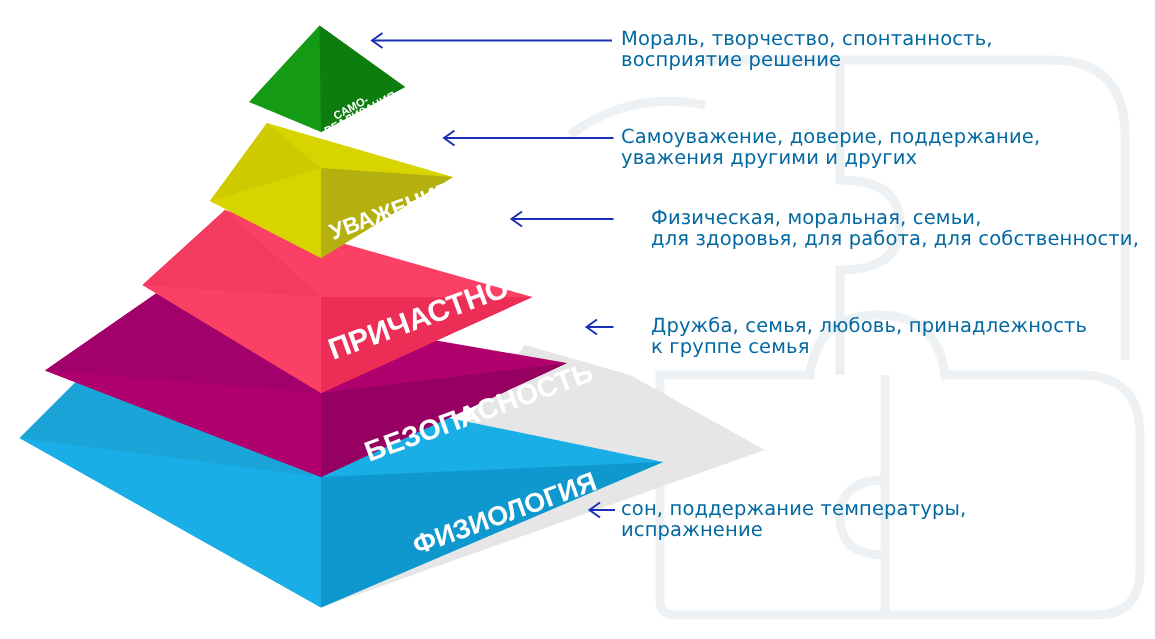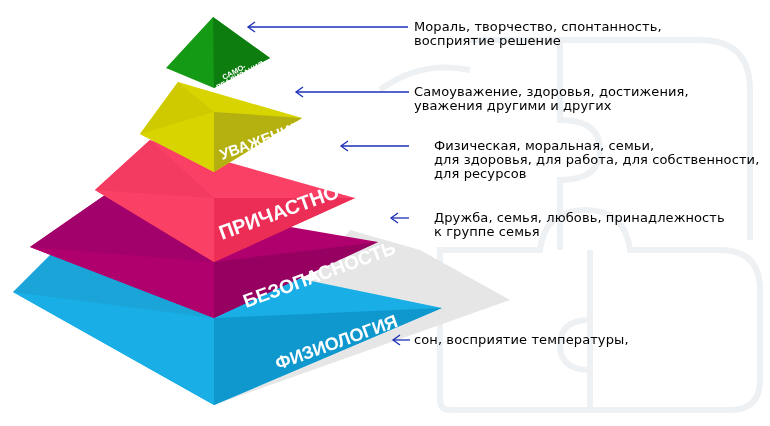--- a/index.html
+++ b/index.html
@@ -1,18 +1,18 @@
 <!DOCTYPE html>
 <html><head>
 <meta charset="utf-8">
 <style>
   html, body { margin:0; padding:0; background:#ffffff; }
   body { width:770px; height:426px; position:relative; overflow:hidden; font-family:"DejaVu Sans", sans-serif; }
   #stage { position:absolute; left:0; top:0; width:770px; height:426px; }
-  .desc { position:absolute; font-family:"DejaVu Sans", sans-serif; font-size:13px; line-height:14px; color:#000000; letter-spacing:0.1px; white-space:nowrap; }
+  .desc { position:absolute; font-family:"DejaVu Sans", sans-serif; font-size:13px; line-height:14px; color:#0369a1; letter-spacing:0.1px; white-space:nowrap; }
   .desc span { display:block; }
   .lbl { font-family:"Liberation Sans", sans-serif; font-weight:bold; fill:#ffffff; }
 </style>
 </head>
 <body>
 
 <div id="stage">
 
   <svg width="770" height="426" style="position:absolute;left:0;top:0">
     <g fill="none" stroke="#eef1f4" stroke-width="6">
@@ -93,28 +93,28 @@
           <polyline points="400,335 393,340 400,345"></polyline>
         </g>
     </g>
   </svg>
 
   <div class="desc" style="left:414px;top:20px">
     <span>Мораль, творчество, спонтанность,</span>
     <span>восприятие решение</span>
   </div>
   <div class="desc" style="left:414px;top:85px">
-    <span>Самоуважение, здоровья, достижения,</span>
+    <span>Самоуважение, доверие, поддержание,</span>
     <span>уважения другими и других</span>
   </div>
   <div class="desc" style="left:434px;top:139px">
     <span>Физическая, моральная, семьи,</span>
     <span>для здоровья, для работа, для собственности,</span>
-    <span>для ресурсов</span>
   </div>
   <div class="desc" style="left:434px;top:211px">
     <span>Дружба, семья, любовь, принадлежность</span>
     <span>к группе семья</span>
   </div>
   <div class="desc" style="left:414px;top:333px">
-    <span>сон, восприятие температуры,</span>
+    <span>сон, поддержание температуры,</span>
+    <span>испражнение</span>
   </div>
 </div>
 
 </body></html>

